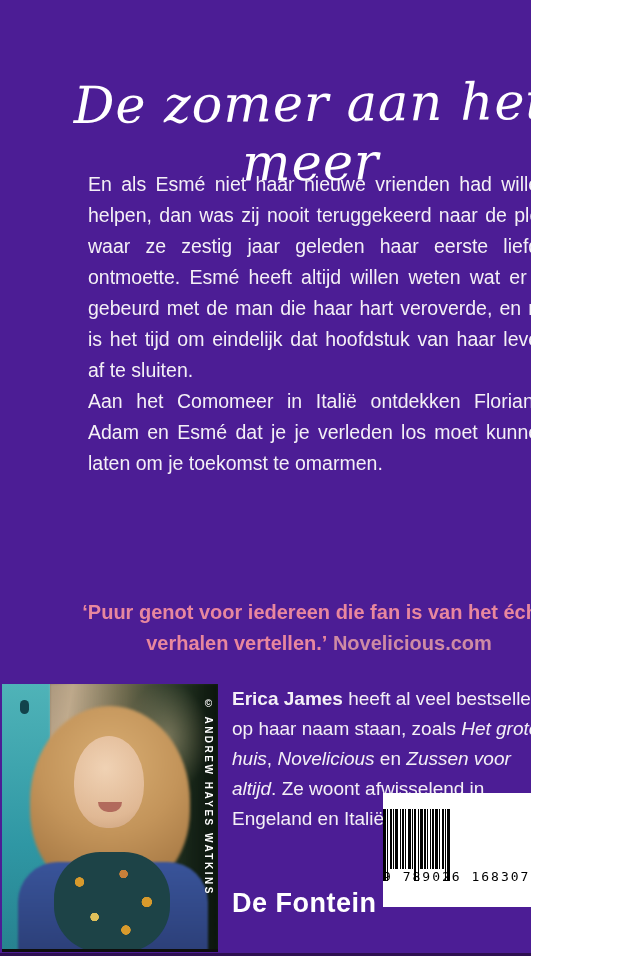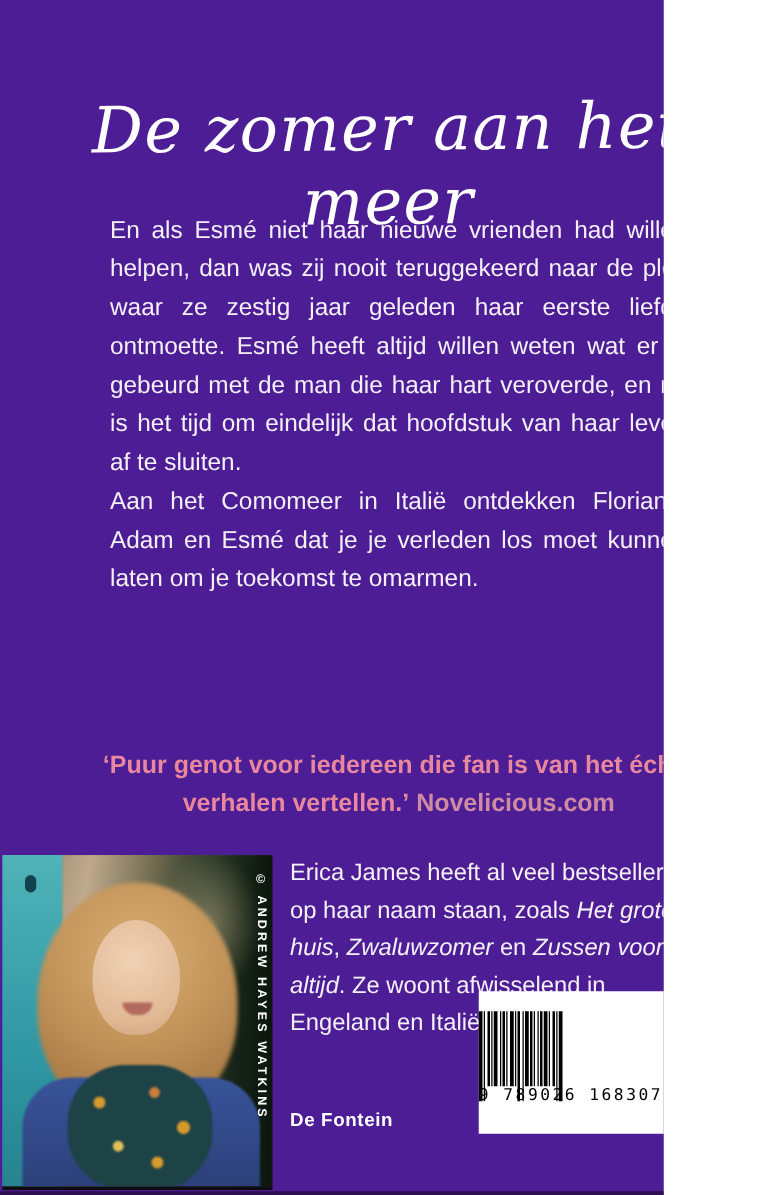--- a/index.html
+++ b/index.html
@@ -78,27 +78,27 @@
     writing-mode:vertical-rl; text-orientation:mixed;
     color:#ffffff; font-size:10px; font-weight:700; letter-spacing:2.5px;
     filter:none;
   }
 
   
   .bio {
     position:absolute; left:232px; top:684px; width:320px;
     color:#f4f0f6; font-size:19px; line-height:30px; text-align:left;
   }
-  .bio .b-name { font-weight:400; }
+  .bio .b-name { font-weight:700; }
   .bio .b-italic { font-style:italic; }
 
   
   .publisher {
     position:absolute; left:232px; top:888px;
-    color:#ffffff; font-size:15px; font-weight:700; letter-spacing:0.5px;
+    color:#ffffff; font-size:27px; font-weight:700; letter-spacing:0.5px;
   }
 
   
   .barcode-box {
     position:absolute; left:383px; top:793px; width:160px; height:114px;
     background:#ffffff; display:flex; flex-direction:column; align-items:flex-start;
   }
   .barcode-bars {
     margin-top:16px; height:72px; display:flex; align-items:flex-start;
   }
@@ -138,21 +138,21 @@
     <div class="bg-blur"></div>
     <div class="hair"></div>
     <div class="face"></div>
     <div class="smile"></div>
     <div class="sweater"></div>
     <div class="scarf"></div>
     <div class="photo-credit">© ANDREW HAYES WATKINS</div>
   </div>
 
   <div class="bio">
-    <span class="b-name">Erica James</span><span> heeft al veel bestsellers op haar naam staan, zoals </span><span class="b-italic">Het grote huis</span><span>, </span><span class="b-italic">Zwaluwzomer</span><span> en </span><span class="b-italic">Zussen voor altijd</span><span>. Ze woont afwisselend in Engeland en Italië.</span>
+    <span class="b-name">Erica James</span><span> heeft al veel bestsellers op haar naam staan, zoals </span><span class="b-italic">Het grote huis</span><span>, </span><span class="b-italic">Novelicious</span><span> en </span><span class="b-italic">Zussen voor altijd</span><span>. Ze woont afwisselend in Engeland en Italië.</span>
   </div>
 
   <div class="publisher">De Fontein</div>
 
   <div class="barcode-box">
     <div class="barcode-bars">
         <div class="bar tall" style="width: 3px;"></div>
         <div class="gap" style="width: 1px;"></div>
         <div class="bar tall" style="width: 1px;"></div>
         <div class="gap" style="width: 2px;"></div>

